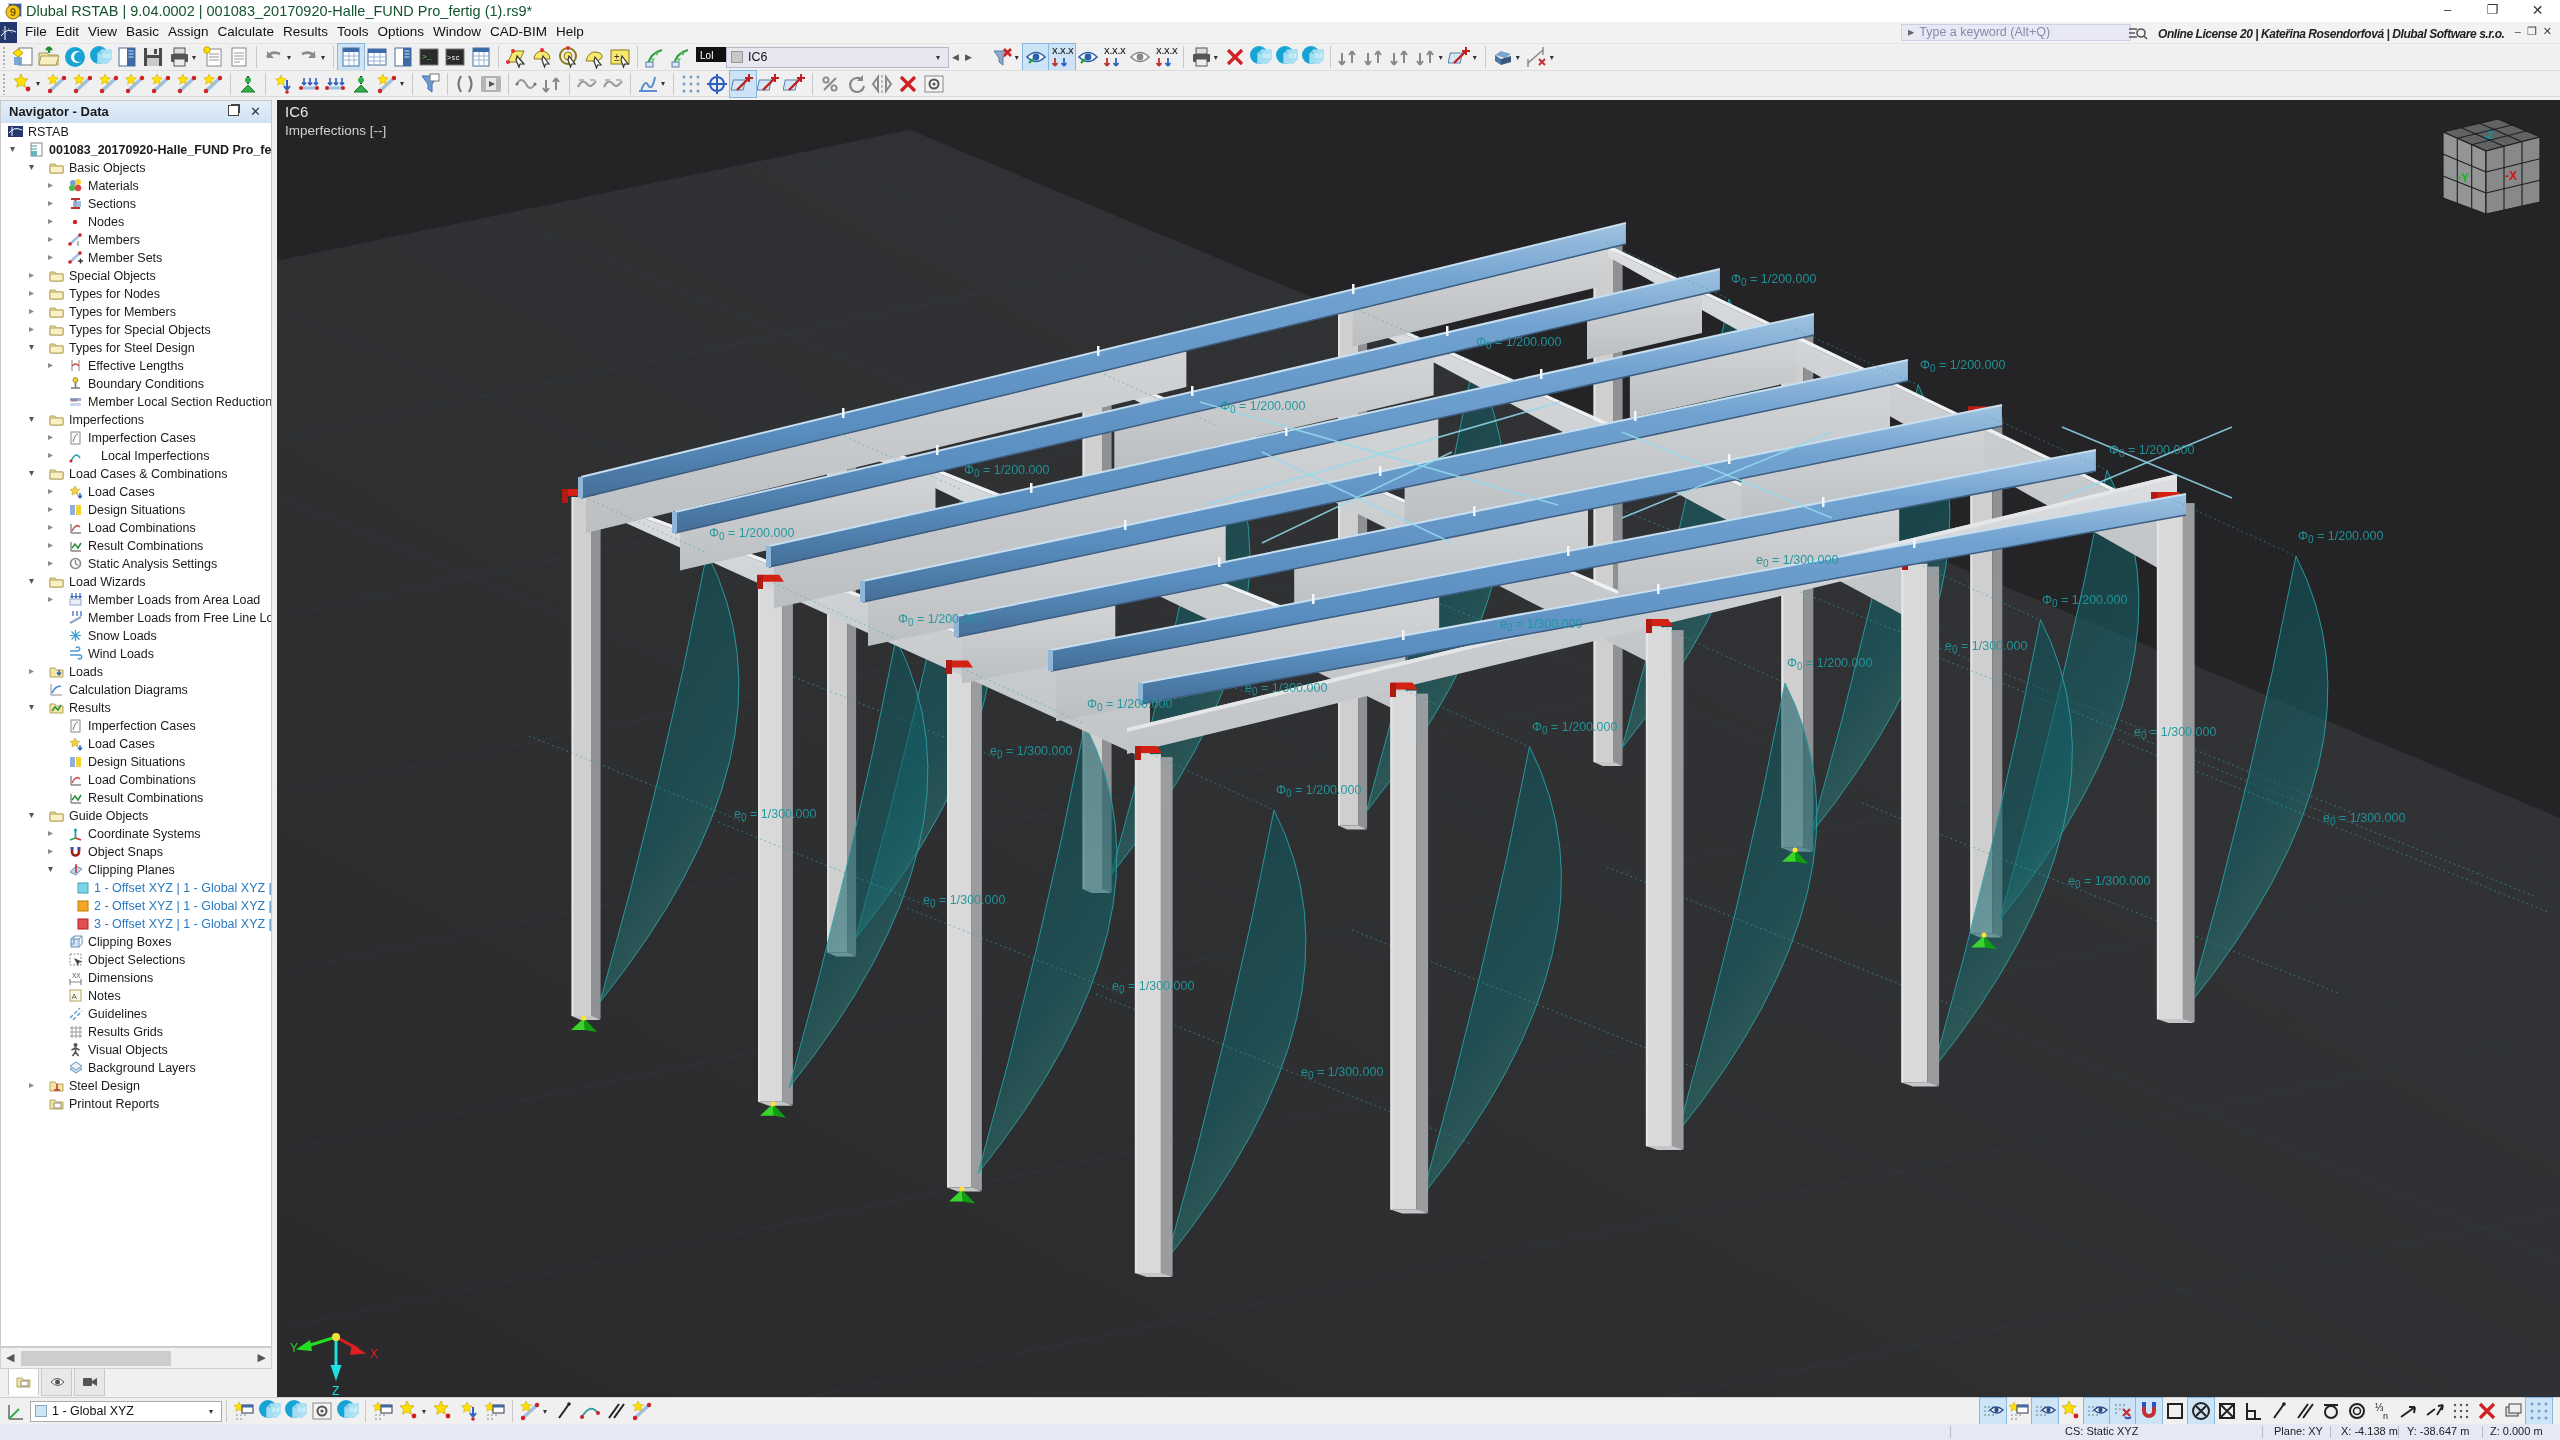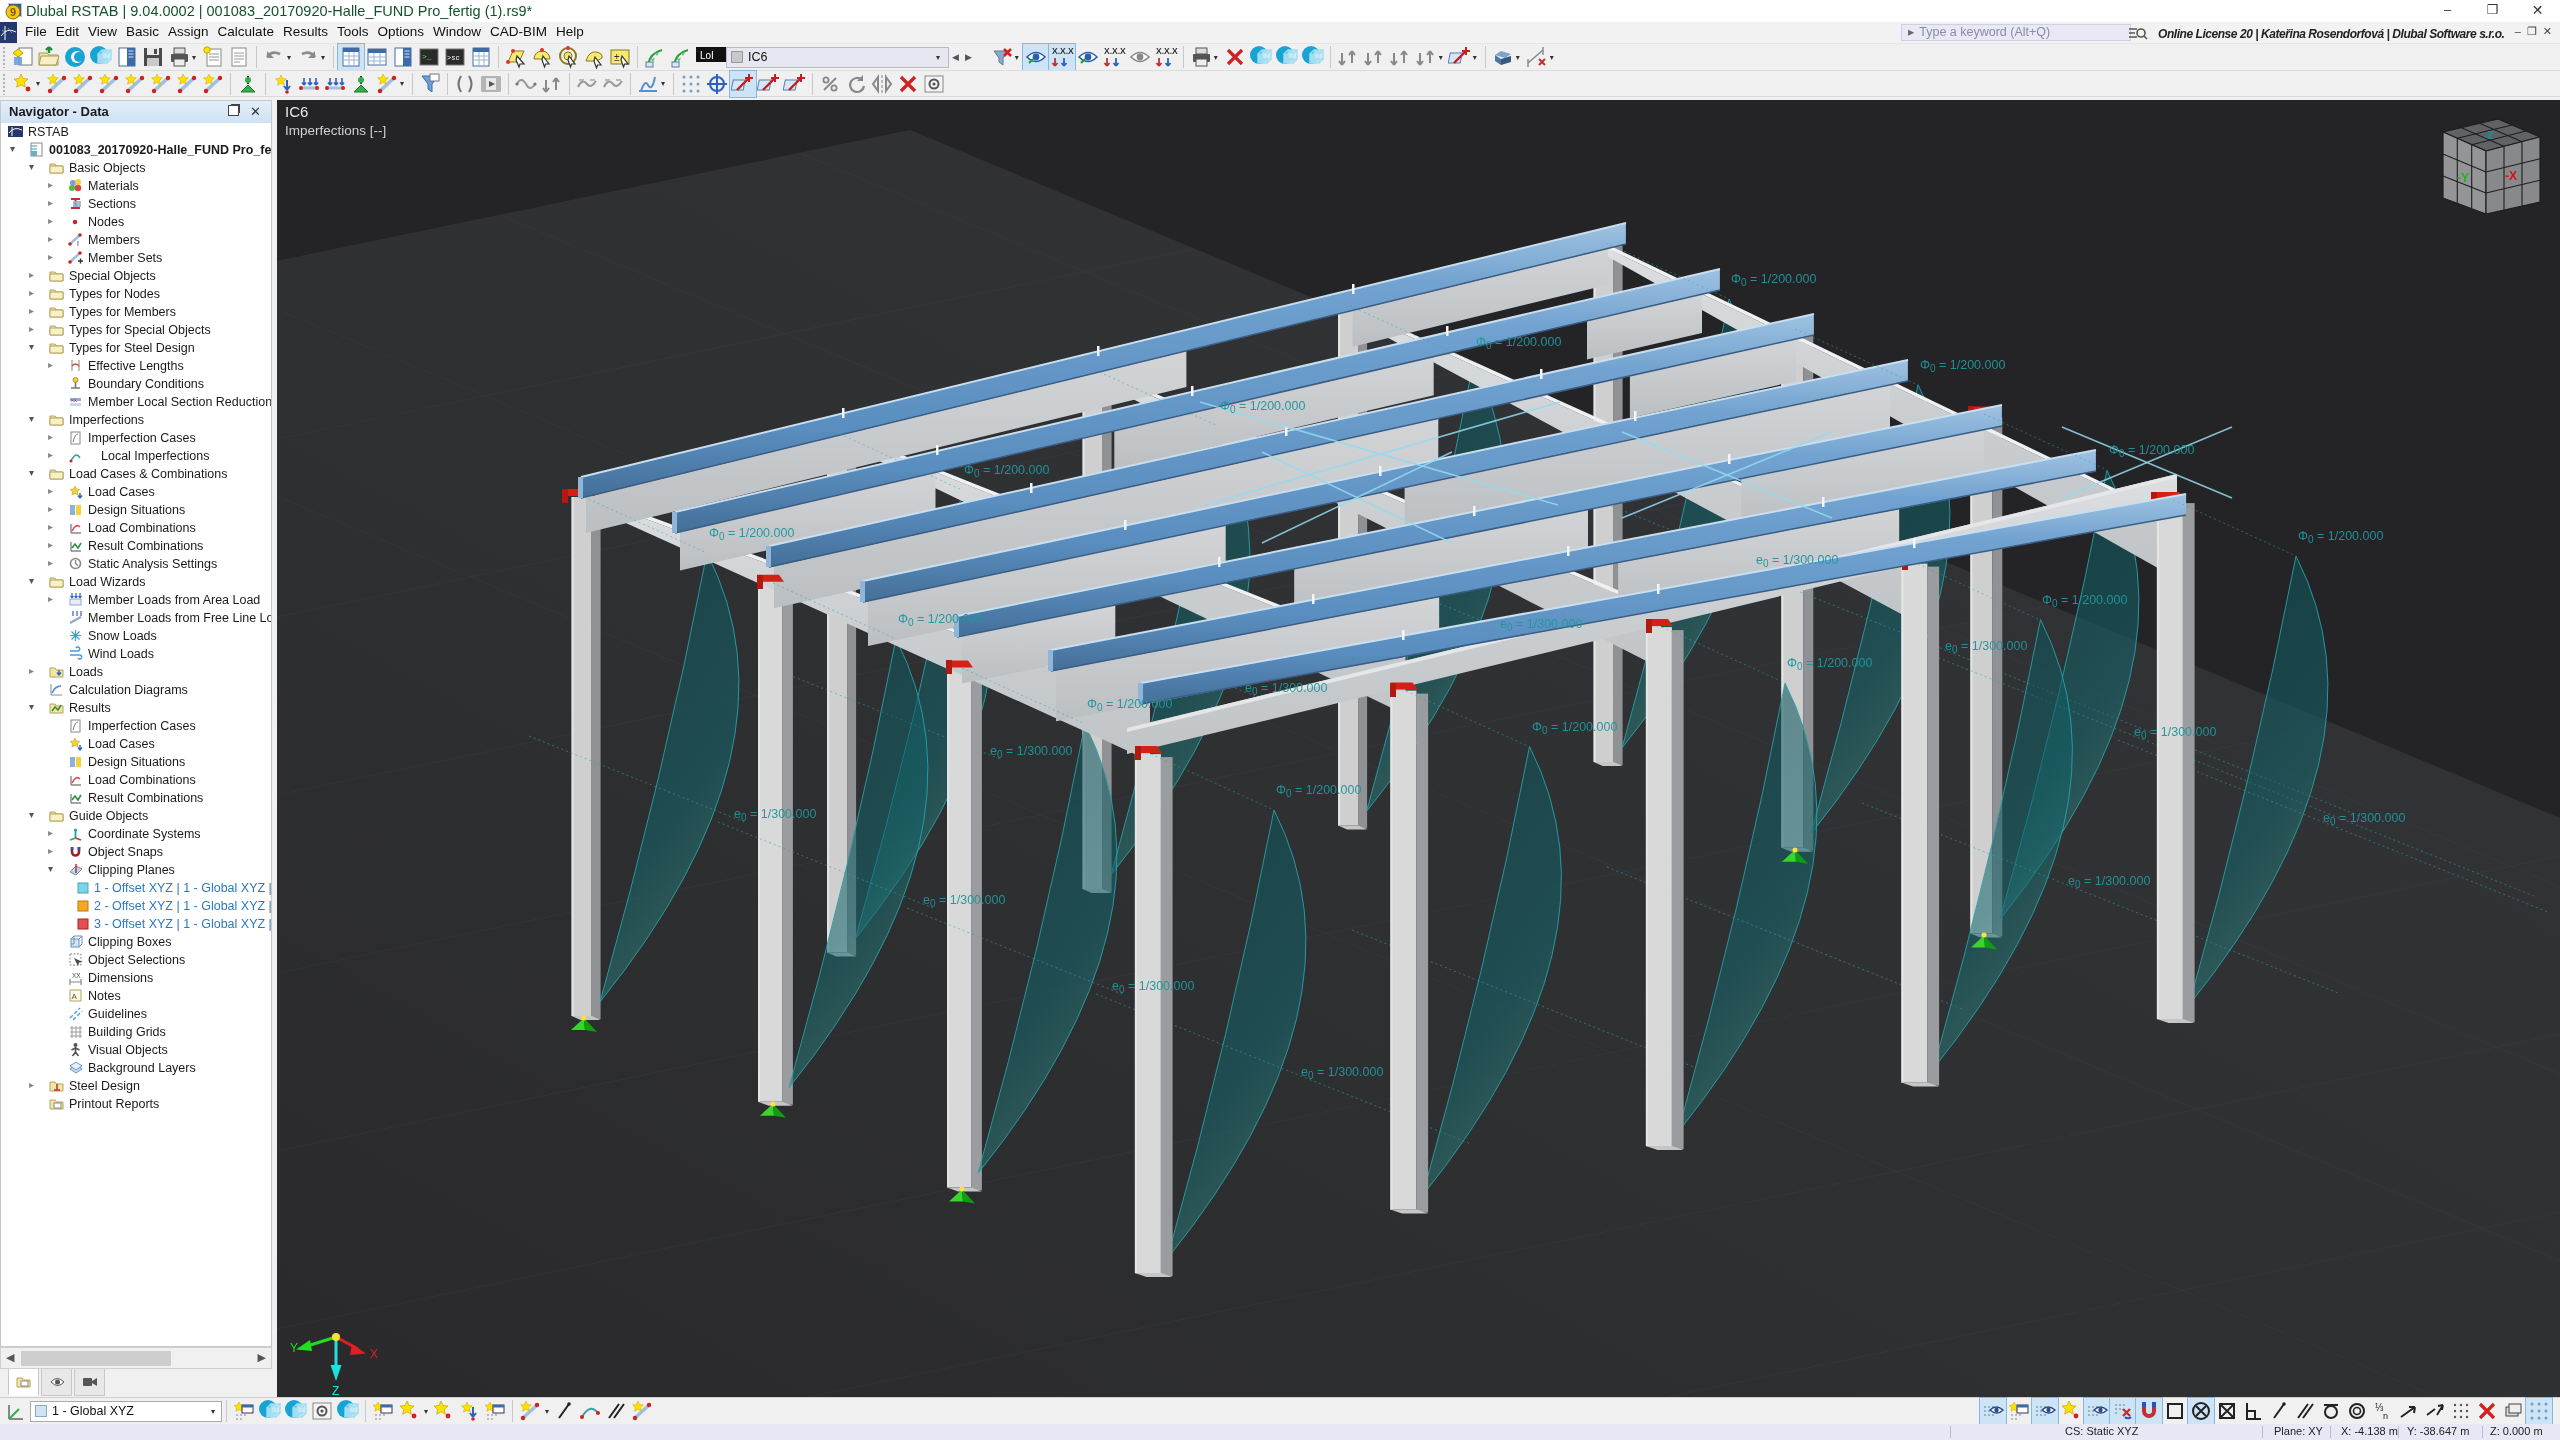--- a/index.html
+++ b/index.html
@@ -39,21 +39,21 @@
 .trow .tico { position:absolute; top:1px; }
 .trow .ttxt { position:absolute; top:1.5px; }
 .navscroll { position:absolute; left:0; top:1347px; width:272px; height:22px; background:#f0f0f0; border:1px solid #d0d0d0; }
 .navscroll .thumb { position:absolute; left:20px; top:3px; width:150px; height:15px; background:#cdcdcd; }
 .navscroll .la { position:absolute; left:5px; top:3px; font-size:11px; color:#555; }
 .navscroll .ra { position:absolute; right:5px; top:3px; font-size:11px; color:#555; }
 .navtabs { position:absolute; left:0; top:1369px; width:272px; height:28px; background:#f0f0f0; display:flex; }
 .navtabs .tab { width:31px; height:27px; margin-left:2px; border:1px solid #c8c8c8; border-top:none; display:flex; align-items:center; justify-content:center; background:#e8e8e8; }
 .navtabs .tab.sel { background:#fff; border-bottom:2px solid #fff; }
 .viewport { position:absolute; left:277px; top:100px; width:2283px; height:1297px; background:#242426; }
-.bottombar { position:absolute; left:0; top:1397px; width:2560px; height:27px; background:#f0f0f0; border-top:1px solid #d0d0d0; display:flex; align-items:center; padding-left:4px;text-align:center; }
+.bottombar { position:absolute; left:0; top:1397px; width:2560px; height:27px; background:#f0f0f0; border-top:1px solid #d0d0d0; display:flex; align-items:center; padding-left:4px; }
 .statusbar { position:absolute; left:0; top:1424px; width:2560px; height:16px; background:#e6e9f5; font-size:11px; color:#222; }
 .statusbar span { position:absolute; top:1px; }
 .statusbar .vsep { position:absolute; top:2px; width:1px; height:12px; background:#b8bccc; }
 </style></head>
 <body>
 <div class="titlebar">
  <span class="appico"><svg width="17" height="17" viewBox="0 0 17 17">
         <rect x="3" y="0" width="14" height="14" fill="#b8cce4"></rect>
         <rect x="4" y="1" width="12" height="12" fill="#3a5a9a"></rect>
         <circle cx="8" cy="9" r="7" fill="#f5c518" stroke="#8a6d00"></circle>
@@ -1090,21 +1090,21 @@
             <path d="M2 12 L12 2 M5 14 L14 5" stroke="#4a9ad4" stroke-width="1.3" stroke-dasharray="4,2"></path>
           </svg></span>
         <span class="ttxt" style="left:87px">Guidelines</span>
       </div>
 <div class="trow">
         <span class="tico" style="left:67px"><svg width="15" height="15" viewBox="0 0 15 15">
             <g stroke="#9a9a9a" stroke-width="1">
               <path d="M2 4 h12 M2 8 h12 M2 12 h12 M4 2 v12 M8 2 v12 M12 2 v12"></path>
             </g>
           </svg></span>
-        <span class="ttxt" style="left:87px">Building Grids</span>
+        <span class="ttxt" style="left:87px">Results Grids</span>
       </div>
 <div class="trow">
         <span class="tico" style="left:67px"><svg width="15" height="15" viewBox="0 0 15 15">
             <circle cx="7.5" cy="3" r="2" fill="#555"></circle>
             <path d="M7.5 5 v5 M7.5 6 l-4 2 M7.5 6 l4 2 M7.5 10 l-3 4 M7.5 10 l3 4" stroke="#555" stroke-width="1.6" fill="none"></path>
           </svg></span>
         <span class="ttxt" style="left:87px">Visual Objects</span>
       </div>
 <div class="trow">
         <span class="tico" style="left:67px"><svg width="15" height="15" viewBox="0 0 15 15">

